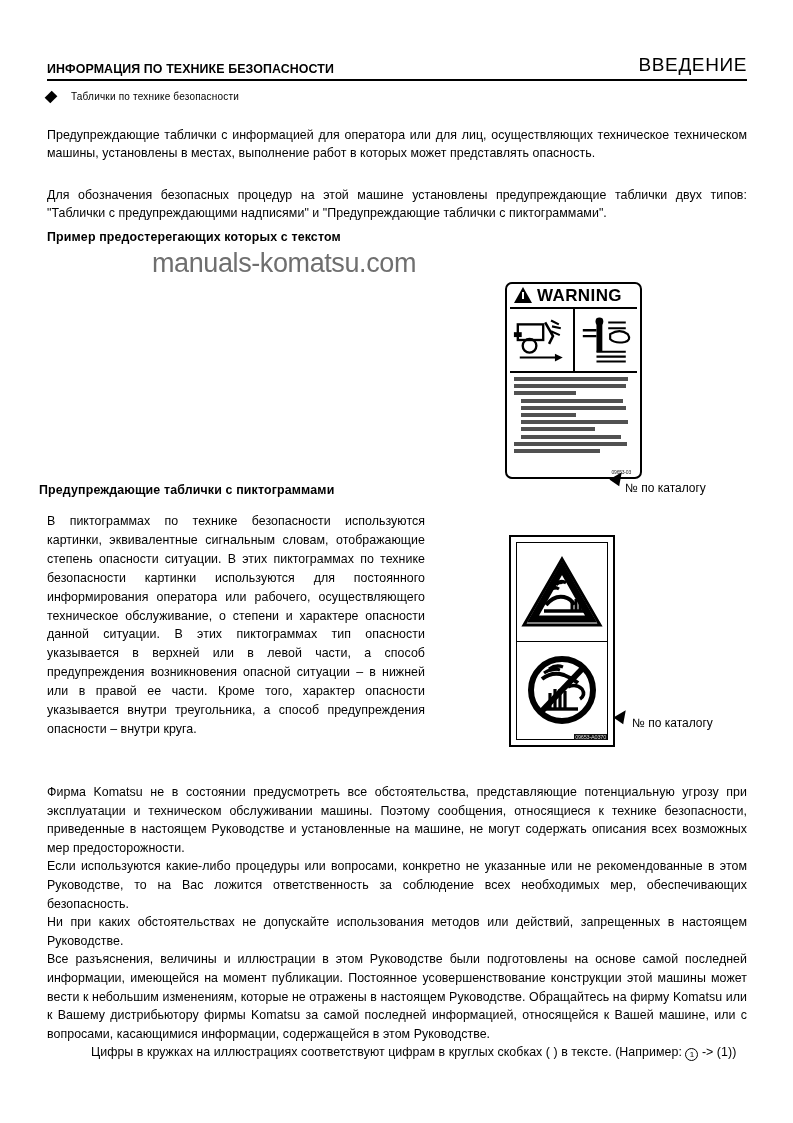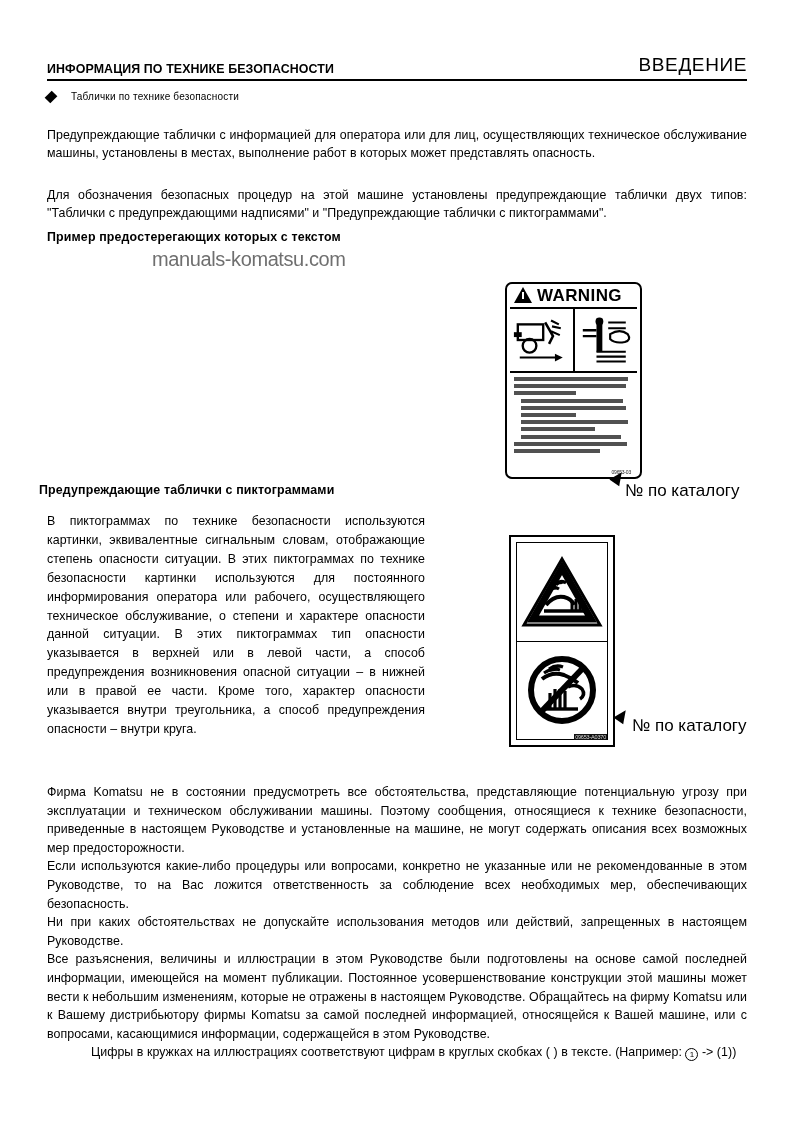--- a/index.html
+++ b/index.html
@@ -88,21 +88,21 @@
     font-weight: bold;
     letter-spacing: 0.15px;
   }
   #h-text-example { left: 47px; top: 230px; }
   #h-picto { left: 39px; top: 483px; }
 
   .watermark {
     position: absolute;
     left: 152px;
     top: 248px;
-    font-size: 20px;
+    font-size: 27px;
     color: #6f6f6f;
     letter-spacing: -0.4px;
     white-space: nowrap;
   }
 
   #p3 {
     left: 47px;
     top: 512px;
     width: 378px;
     font-size: 12.4px;
@@ -215,21 +215,21 @@
     position: absolute;
     right: 6px;
     bottom: 2px;
     font-size: 5px;
     letter-spacing: -0.2px;
     color: #222;
   }
 
   .callout {
     position: absolute;
-    font-size: 17px;
+    font-size: 12px;
     white-space: nowrap;
   }
   #callout-1 { left: 625px; top: 481px; }
   #callout-2 { left: 632px; top: 716px; }
 
   .arrow {
     position: absolute;
     width: 0; height: 0;
   }
   #arrow-1 {
@@ -295,21 +295,21 @@
     <span class="header-left">ИНФОРМАЦИЯ ПО ТЕХНИКЕ БЕЗОПАСНОСТИ</span>
     <span class="header-right">ВВЕДЕНИЕ</span>
   </div>
   <div class="header-rule"></div>
 
   <div class="bullet-heading">
     <span class="bullet-diamond"></span>
     <span>Таблички по технике безопасности</span>
   </div>
 
-  <div class="para" id="p1">Предупреждающие таблички с информацией для оператора или для лиц, осуществляющих техническое обслуживание машины, установлены в местах, выполнение работ в которых может представлять опасность.</div>
+  <div class="para" id="p1">Предупреждающие таблички с информацией для оператора или для лиц, осуществляющих техническое техническом машины, установлены в местах, выполнение работ в которых может представлять опасность.</div>
   <div class="para" id="p2">Для обозначения безопасных процедур на этой машине установлены предупреждающие таблички двух типов: "Таблички с предупреждающими надписями" и "Предупреждающие таблички с пиктограммами".</div>
 
   <div class="bold-heading" id="h-text-example">Пример предостерегающих которых с текстом</div>
 
   <div class="watermark">manuals-komatsu.com</div>
 
   <div class="bold-heading" id="h-picto">Предупреждающие таблички с пиктограммами</div>
 
   <div class="para" id="p3">В пиктограммах по технике безопасности используются картинки, эквивалентные сигнальным словам, отображающие степень опасности ситуации. В этих пиктограммах по технике безопасности картинки используются для постоянного информирования оператора или рабочего, осуществляющего техническое обслуживание, о степени и характере опасности данной ситуации. В этих пиктограммах тип опасности указывается в верхней или в левой части, а способ предупреждения возникновения опасной ситуации – в нижней или в правой ее части. Кроме того, характер опасности указывается внутри треугольника, а способ предупреждения опасности – внутри круга.</div>
 

